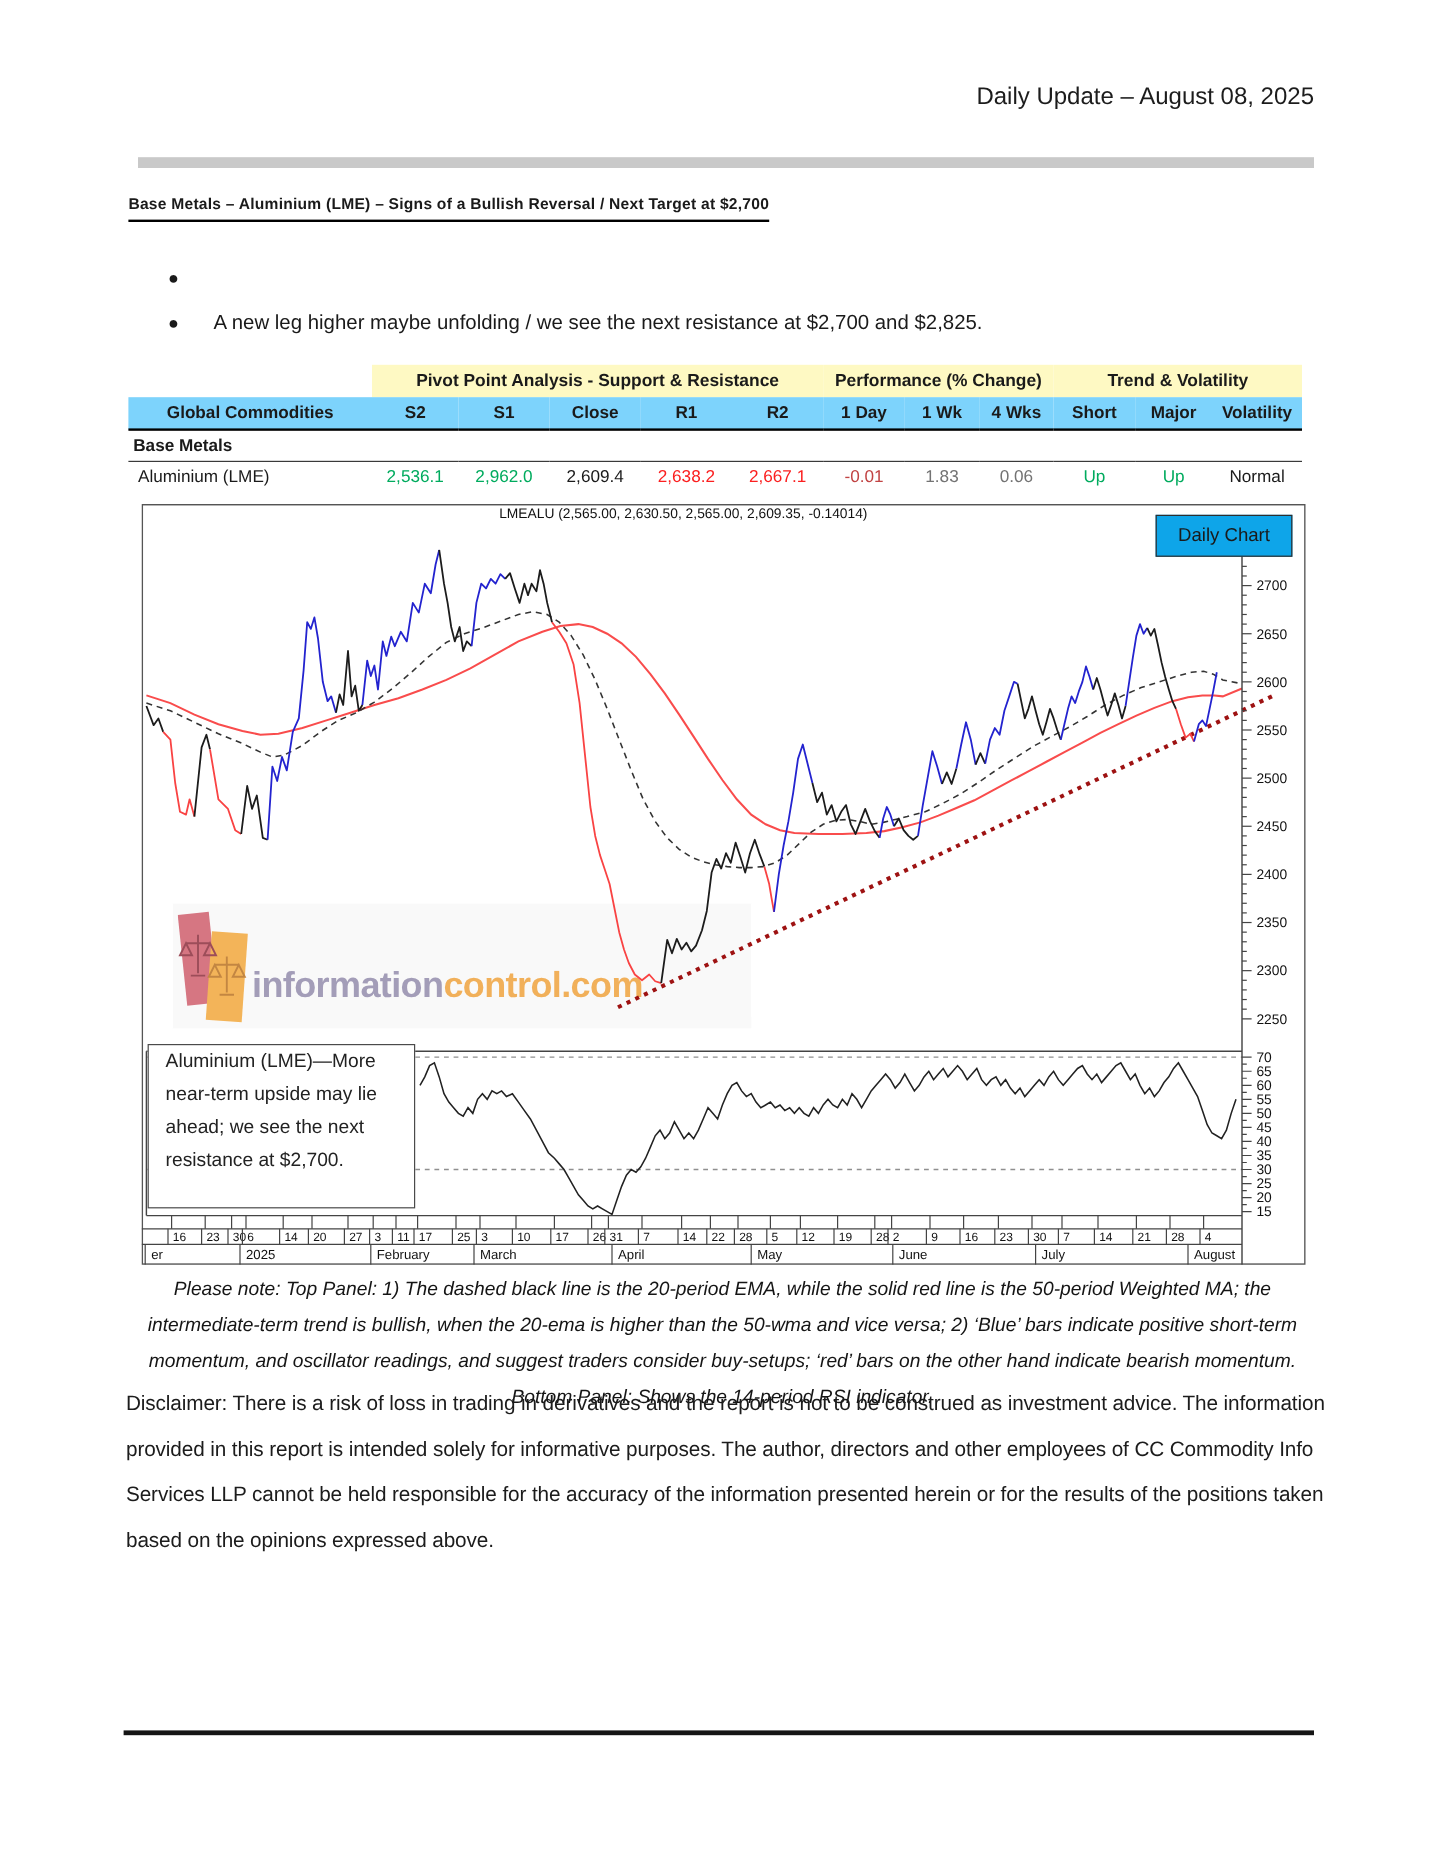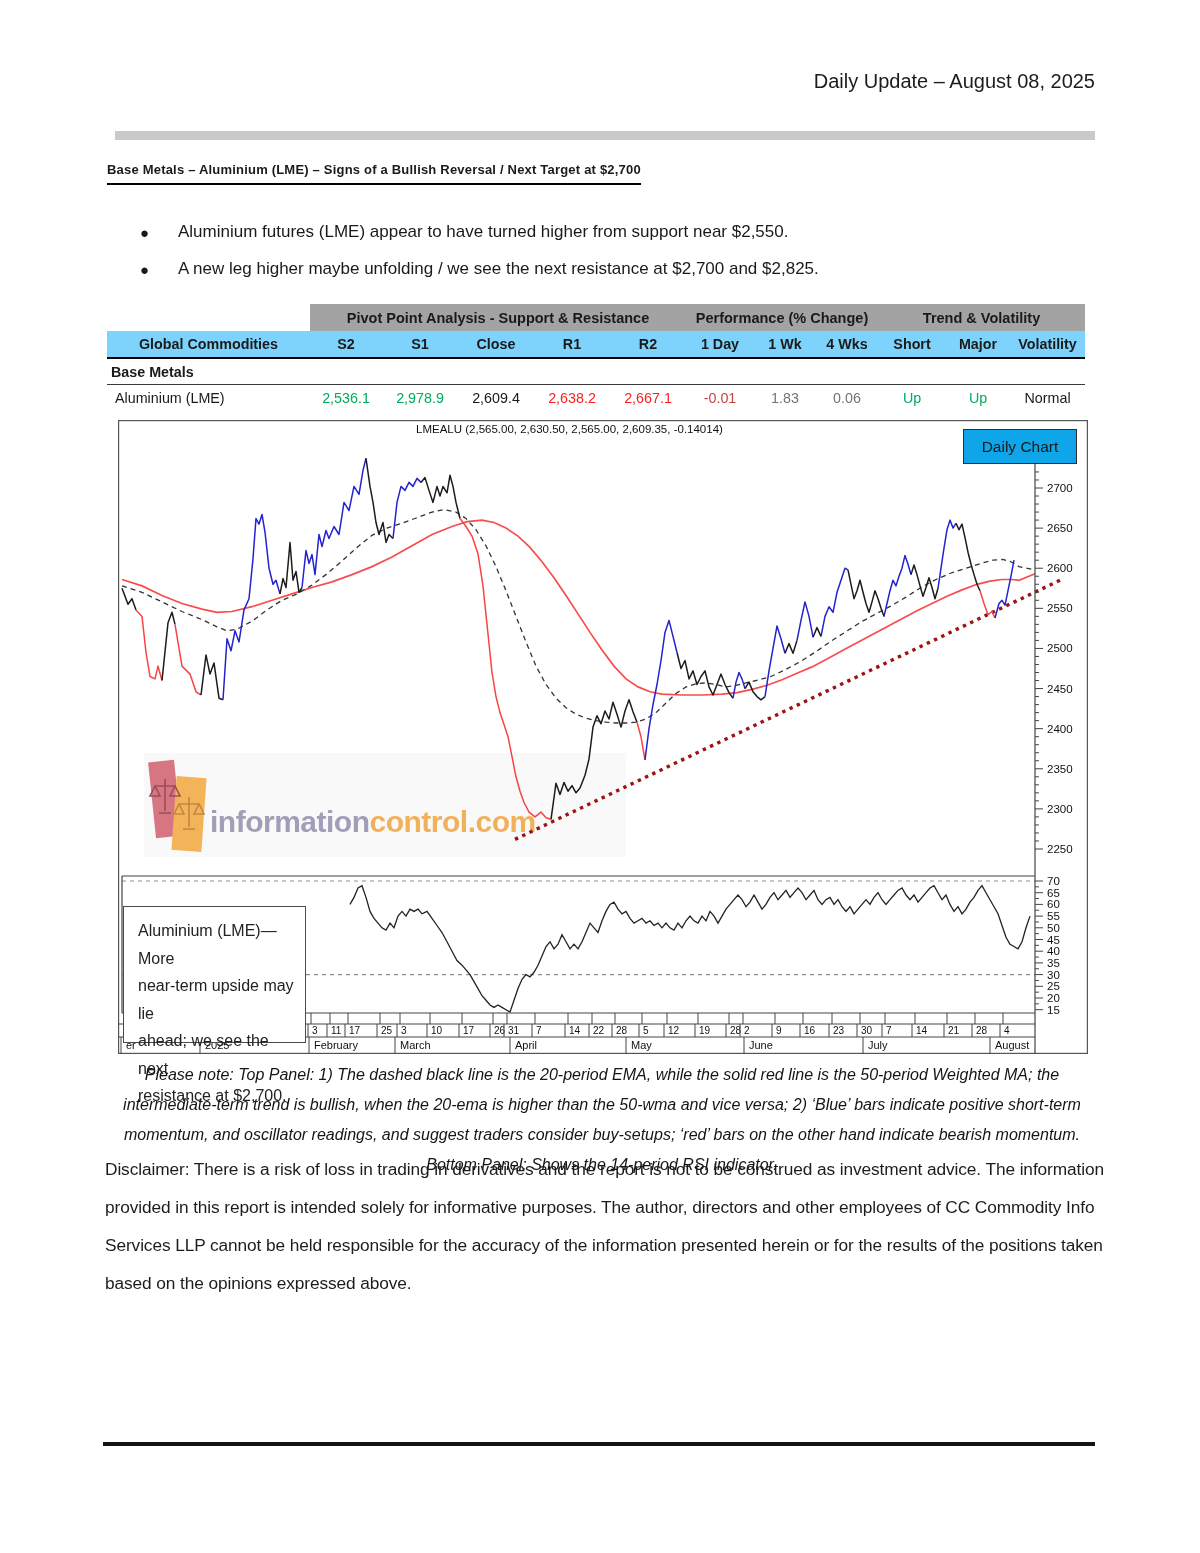--- a/index.html
+++ b/index.html
@@ -9,63 +9,62 @@
   .top-rule{position:absolute;top:131px;left:115px;width:980px;height:9px;background:#c9c9c9;}
   .headline{position:absolute;top:162px;left:107px;font-size:13px;font-weight:bold;
             border-bottom:2.2px solid #000;padding-bottom:6px;letter-spacing:.2px;}
   .bullets{position:absolute;top:222px;left:140px;width:940px;}
   .bullet-row{display:flex;margin-bottom:15px;font-size:17px;}
   .bullet-dot{width:38px;font-size:15px;line-height:22px;}
   
   .pivot-table{position:absolute;top:304px;left:107px;border-collapse:collapse;table-layout:fixed;
                width:978px;font-size:14.3px;}
   .pivot-table td,.pivot-table th{padding:0;vertical-align:middle;text-align:center;font-weight:normal;}
-  .grp-row td{background:#a3a3a3;font-weight:bold;height:27px;font-size:14.5px;}
+  .grp-row td{background:#fef9c3;font-weight:bold;height:27px;font-size:14.5px;}
   .grp-row td.blank{background:#fff;}
   .col-row td{background:#7dd3fc;font-weight:bold;height:26px;border-bottom:2.6px solid #000;}
   .sec-row td{height:25px;text-align:left;font-weight:bold;border-bottom:1.2px solid #3a3a3a;padding-left:4px;}
   .data-row td{height:25px;}
   .data-row td.name{text-align:left;padding-left:8px;}
   .green{color:#00ab5e;} .redv{color:#fb1f1f;} .darkred{color:#c14444;} .ltblue{color:#737373;}
   
   .chart{position:absolute;left:118px;top:420px;width:970px;height:634px;}
   .chart svg.main{position:absolute;left:0;top:0;z-index:1;}
   svg text{font-family:"Liberation Sans",sans-serif;}
   .chart-title{position:absolute;left:298px;top:3px;z-index:2;font-size:11.5px;color:#111;white-space:nowrap;}
   .daily-chart-box{position:absolute;left:845px;top:9px;width:112px;height:33px;z-index:2;
                    border:1.6px solid #2e2e2e;background:#0ea5e9;display:flex;align-items:center;
                    justify-content:center;font-size:15.5px;}
   .watermark{position:absolute;left:26px;top:333px;width:482px;height:104px;z-index:0;
              background:rgba(243,243,243,.55);opacity:.85;}
   .wm-logo{position:absolute;left:4px;top:6px;}
   .wm-text{position:absolute;left:66px;top:52px;font-size:30px;font-weight:bold;letter-spacing:-.5px;white-space:nowrap;}
   .wm-gray{color:#938cac;} .wm-orange{color:#efa33e;}
-  .annotation{position:absolute;left:5px;top:450px;width:183px;height:137px;z-index:3;
+  .annotation{position:absolute;left:5px;top:450px;width:223px;height:137px;z-index:3;
               background:#fff;border:1.6px solid #4a4a4a;box-sizing:border-box;
-              padding:10px 6px 0 14px;font-size:16px;line-height:27.5px;color:#222;margin-top:36px;}
+              padding:0 6px 0 14px;font-size:16px;line-height:27.5px;color:#222;}
   .note{position:absolute;top:1060px;left:102px;width:1000px;font-size:16px;font-style:italic;
         text-align:center;line-height:30px;color:#151515;}
   .disclaimer{position:absolute;top:1150px;left:105px;width:1000px;font-size:17.3px;
               line-height:38px;color:#1c1c1c;letter-spacing:-.1px;}
   .footer-rule{position:absolute;top:1442px;left:103px;width:992px;height:4px;background:#151515;}
 </style>
 </head>
 <body>
 
 <div class="page">
 
   <div class="date-line">Daily Update – August 08, 2025</div>
   <div class="top-rule"></div>
 
   <div class="headline">Base Metals – Aluminium (LME) – Signs of a Bullish Reversal / Next Target at $2,700</div>
 
   <div class="bullets">
     <div class="bullet-row">
       <span class="bullet-dot">●</span>
-      <span>Aluminium futures (LME) appear to have turned higher from support near $2,550.</span>
     </div>
     <div class="bullet-row">
       <span class="bullet-dot">●</span>
       <span>A new leg higher maybe unfolding / we see the next resistance at $2,700 and $2,825.</span>
     </div>
   </div>
 
   <table class="pivot-table">
     <colgroup>
       <col style="width:203px">
@@ -101,21 +100,21 @@
       <td>Short</td>
       <td>Major</td>
       <td>Volatility</td>
     </tr>
     <tr class="sec-row">
       <td colspan="12">Base Metals</td>
     </tr>
     <tr class="data-row">
       <td class="name">Aluminium (LME)</td>
       <td class="green">2,536.1</td>
-      <td class="green">2,978.9</td>
+      <td class="green">2,962.0</td>
       <td>2,609.4</td>
       <td class="redv">2,638.2</td>
       <td class="redv">2,667.1</td>
       <td class="darkred">-0.01</td>
       <td class="ltblue">1.83</td>
       <td class="ltblue">0.06</td>
       <td class="green">Up</td>
       <td class="green">Up</td>
       <td>Normal</td>
     </tr>

